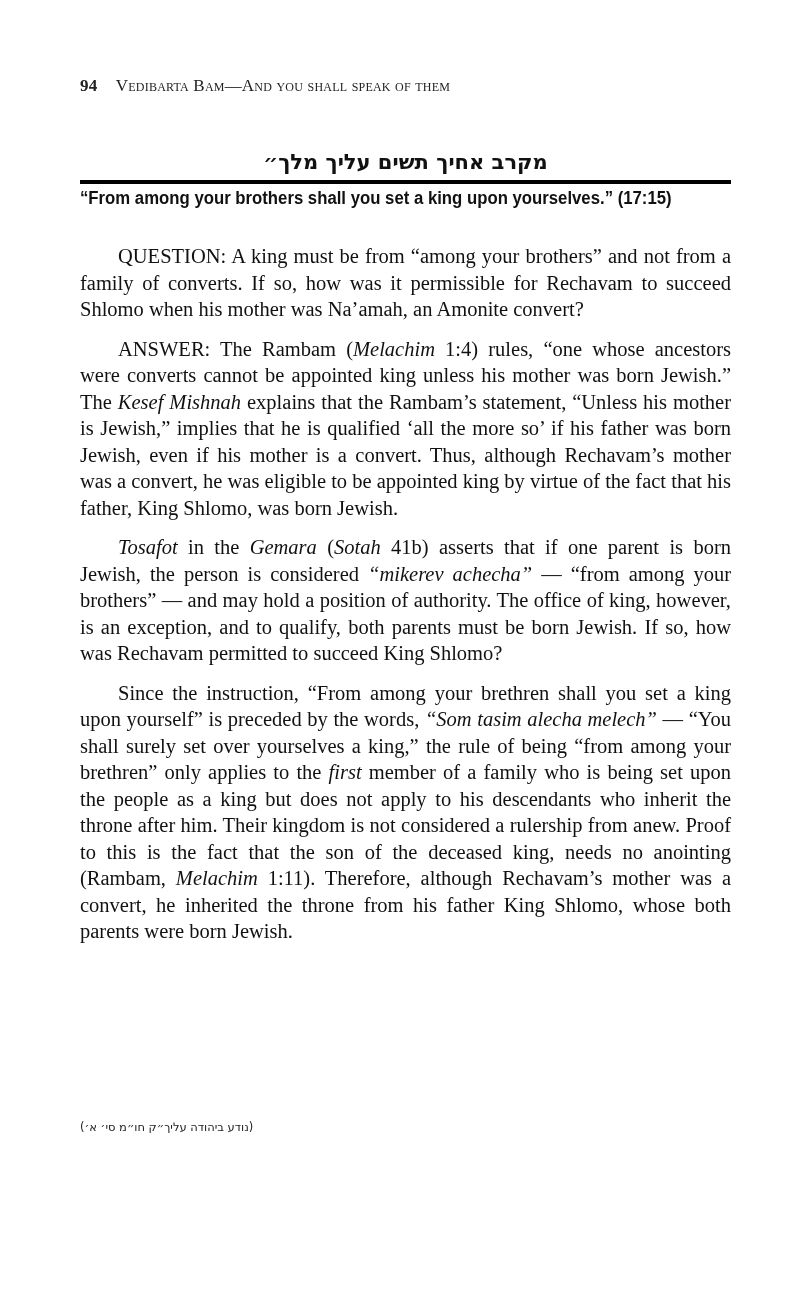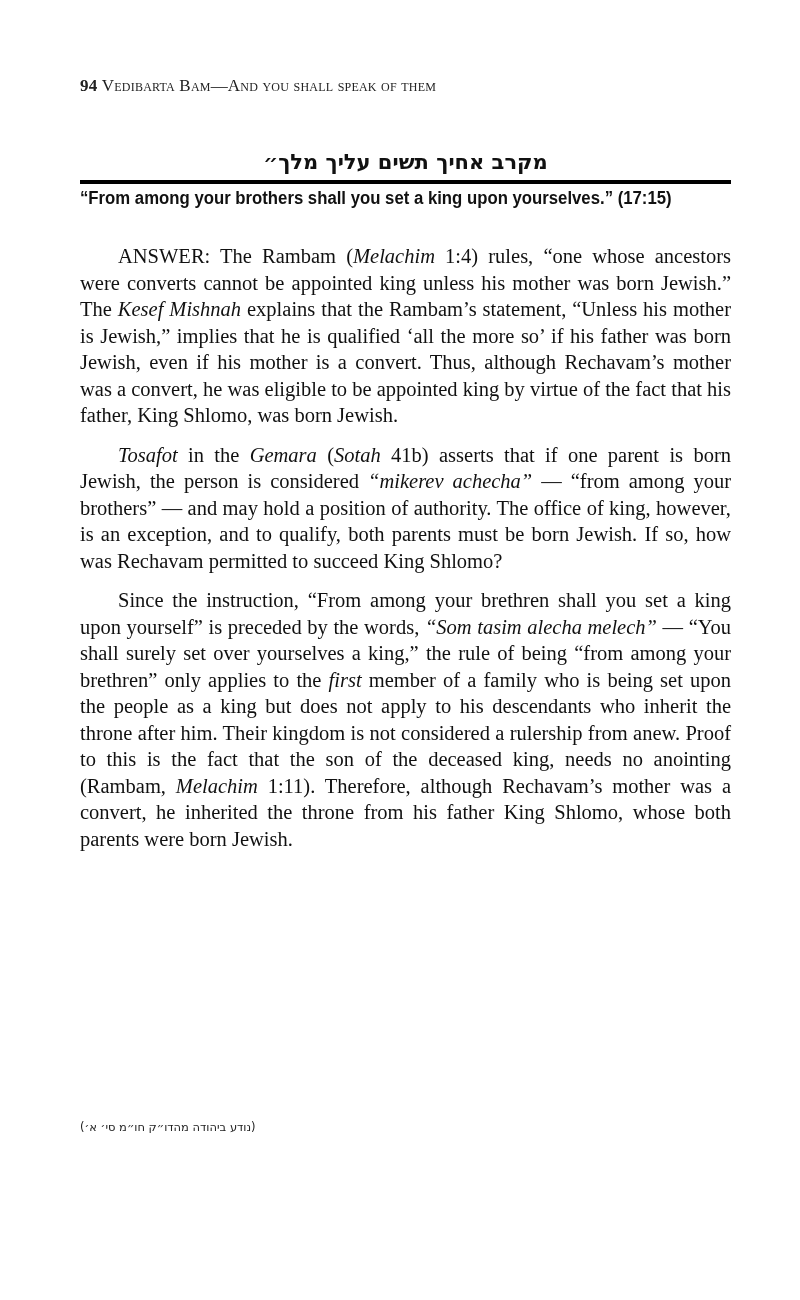--- a/index.html
+++ b/index.html
@@ -3,21 +3,21 @@
 <meta charset="utf-8">
 <style>
   html, body { margin: 0; padding: 0; background: #ffffff; }
   body { width: 800px; height: 1300px; position: relative; overflow: hidden; color: #111; }
   .page { position: absolute; left: 80px; top: 0; width: 651px; }
   .running-head {
     position: absolute; top: 76px; left: 0;
     font-family: "Liberation Serif", "DejaVu Serif", serif;
     font-size: 17px; letter-spacing: 0.2px; color: #222;
   }
-  .running-head .pg { font-weight: bold; }
+  .running-head .pg { font-weight: bold; margin-right: 14px; }
   .running-head .title { font-variant: small-caps; }
   .hebrew-heading {
     position: absolute; top: 148px; right: 0; width: 651px;
     direction: rtl; text-align: center;
     font-family: "DejaVu Sans", "Liberation Sans", sans-serif;
     font-weight: bold; font-size: 21px; line-height: 28px;
   }
   .rule { position: absolute; top: 180px; left: 0; width: 651px; height: 4px; background: #000; }
   .verse-heading {
     position: absolute; top: 186px; left: 0; width: 651px;
@@ -47,21 +47,22 @@
   <div class="running-head">
     <span class="pg">94</span>
     <span class="title">Vedibarta Bam—And you shall speak of them</span>
   </div>
 
   <div class="hebrew-heading">מקרב אחיך תשים עליך מלך״</div>
   <div class="rule"></div>
   <div class="verse-heading">“From among your brothers shall you set a king upon yourselves.” (17:15)</div>
 
   <div class="body-text">
+    <p><span>QUESTION: A king must be from “among your brothers” and not from a family of converts. If so, how was it permissible for Rechavam to succeed Shlomo when his mother was Na’amah, an Amonite convert?</span></p>
     <p><span>ANSWER: The Rambam (</span><i>Melachim</i><span> 1:4) rules, “one whose ancestors were converts cannot be appointed king unless his mother was born Jewish.” The </span><i>Kesef Mishnah</i><span> explains that the Rambam’s statement, “Unless his mother is Jewish,” implies that he is qualified ‘all the more so’ if his father was born Jewish, even if his mother is a convert. Thus, although Rechavam’s mother was a convert, he was eligible to be appointed king by virtue of the fact that his father, King Shlomo, was born Jewish.</span></p>
     <p><i>Tosafot</i><span> in the </span><i>Gemara</i><span> (</span><i>Sotah</i><span> 41b) asserts that if one parent is born Jewish, the person is considered </span><i>“mikerev achecha”</i><span> — “from among your brothers” — and may hold a position of authority. The office of king, however, is an exception, and to qualify, both parents must be born Jewish. If so, how was Rechavam permitted to succeed King Shlomo?</span></p>
     <p><span>Since the instruction, “From among your brethren shall you set a king upon yourself” is preceded by the words, </span><i>“Som tasim alecha melech”</i><span> — “You shall surely set over yourselves a king,” the rule of being “from among your brethren” only applies to the </span><i>first</i><span> member of a family who is being set upon the people as a king but does not apply to his descendants who inherit the throne after him. Their kingdom is not considered a rulership from anew. Proof to this is the fact that the son of the deceased king, needs no anointing (Rambam, </span><i>Melachim</i><span> 1:11). Therefore, although Rechavam’s mother was a convert, he inherited the throne from his father King Shlomo, whose both parents were born Jewish.</span></p>
   </div>
 
   <div class="source">
-    <span class="source-inner">(נודע ביהודה מהדו״ק חו״מ סי׳ א׳)</span>
+    <span class="source-inner">(נודע ביהודה עליך״ק חו״מ סי׳ א׳)</span>
   </div>
 </div>
 
 </body></html>

